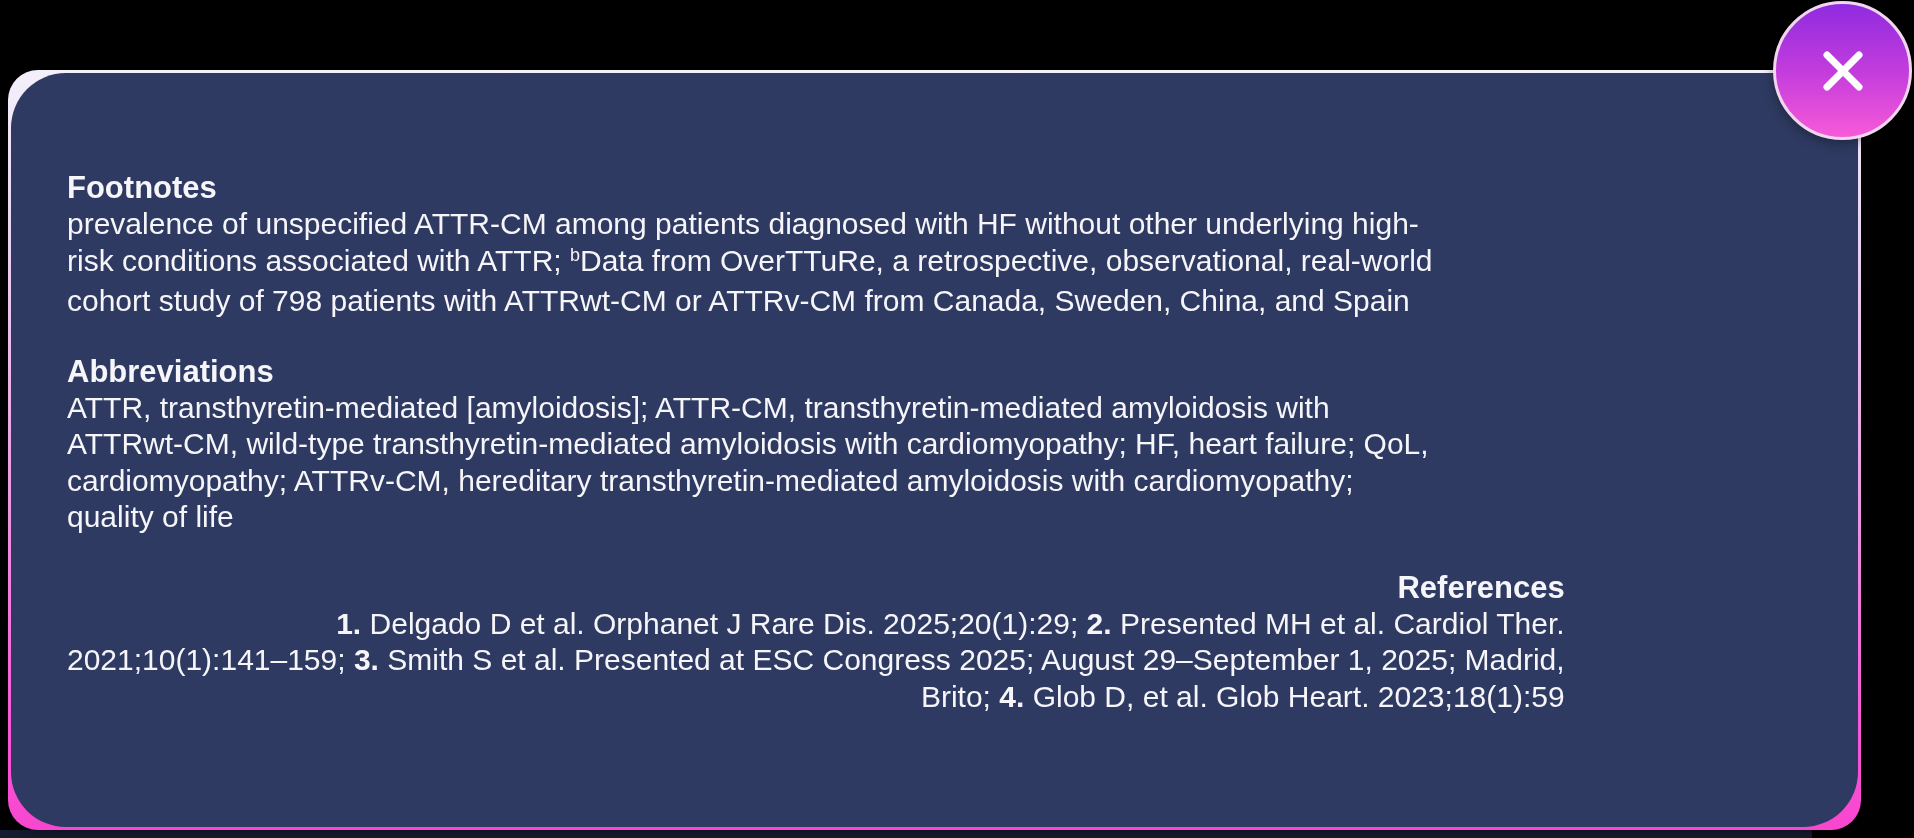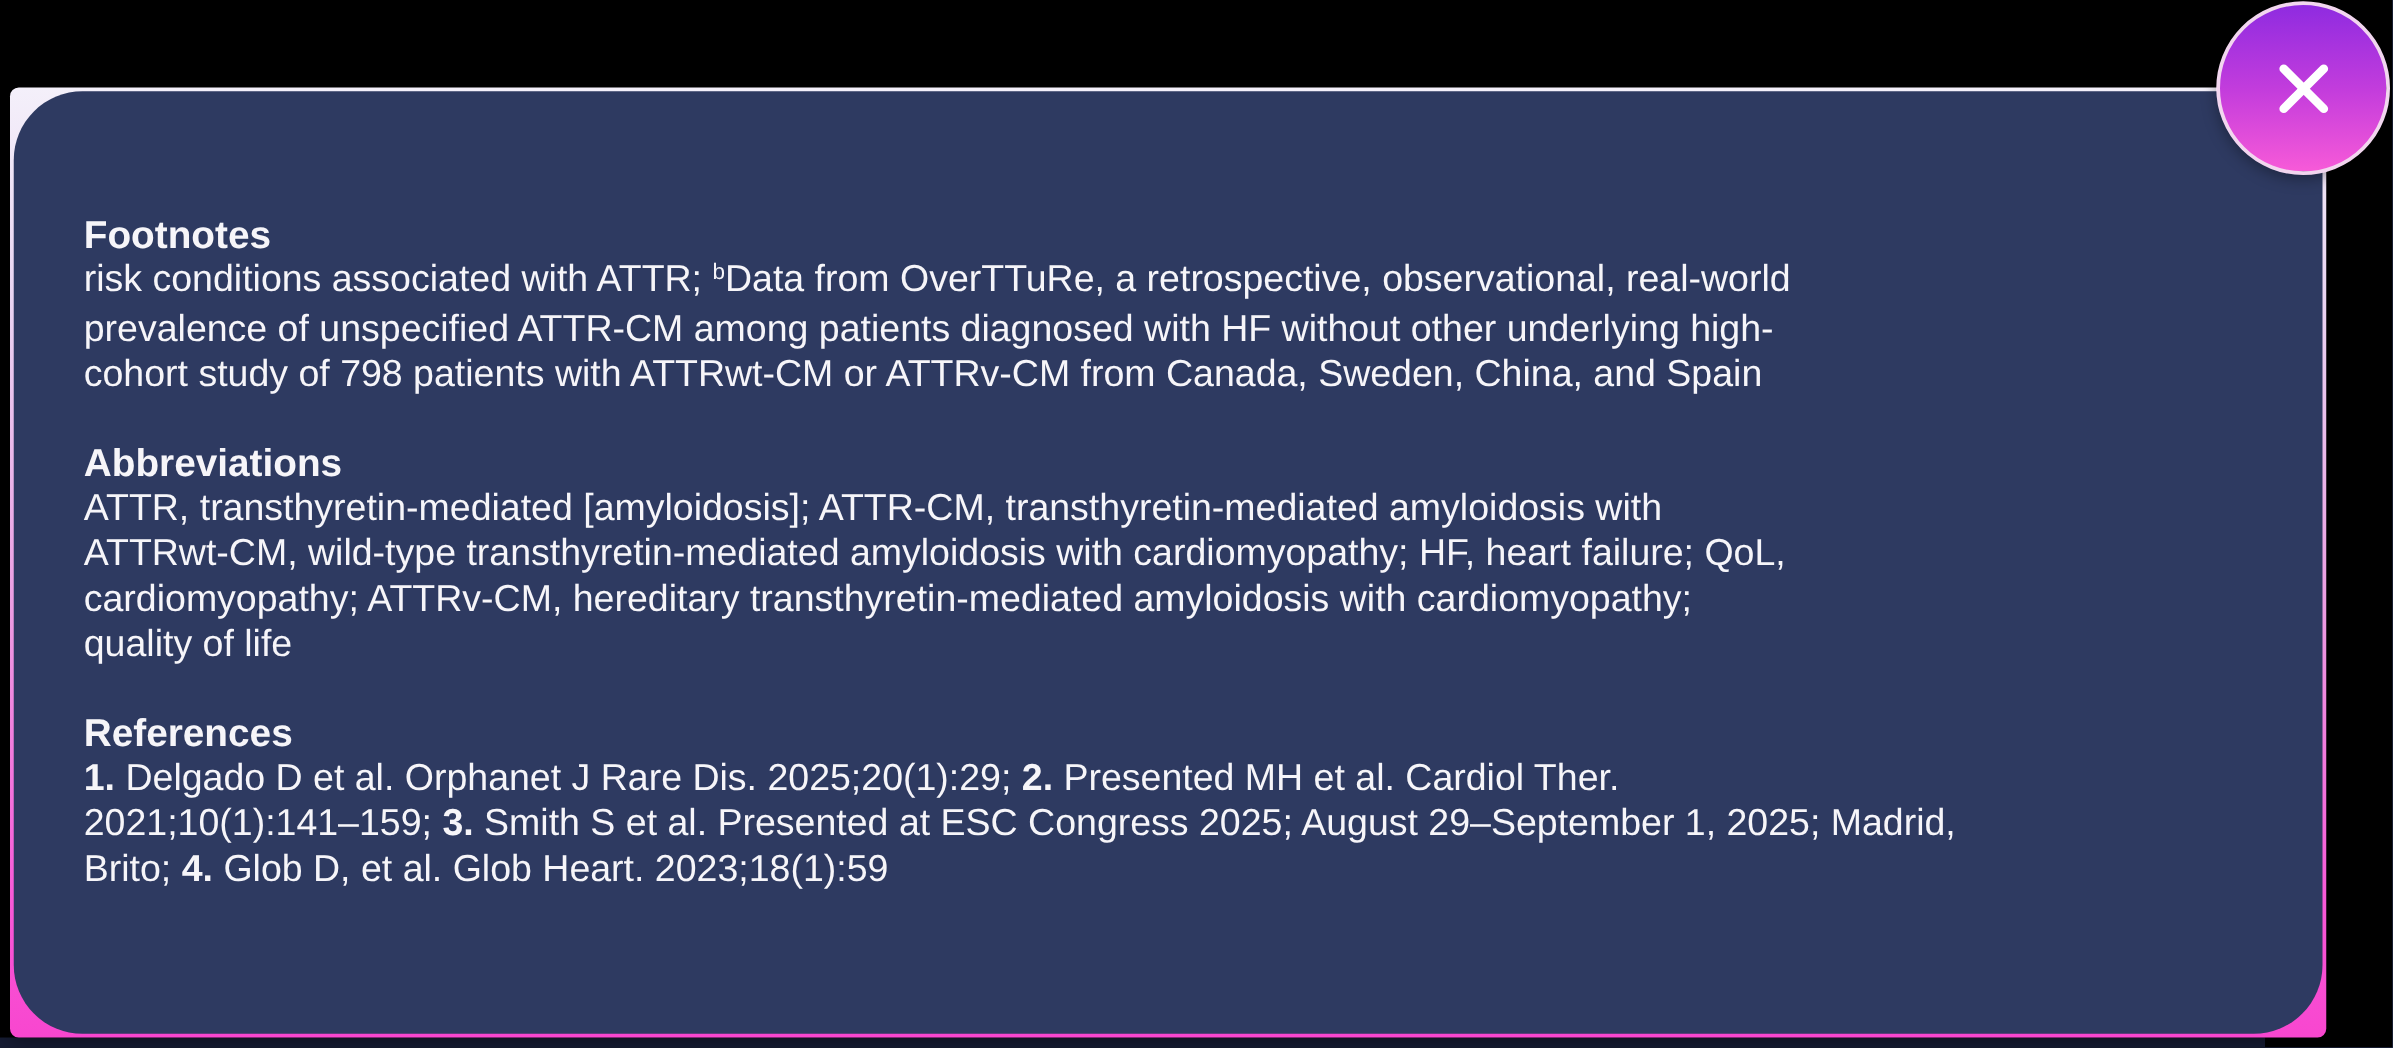--- a/index.html
+++ b/index.html
@@ -9,21 +9,21 @@
     background: #000000;
     font-family: "Liberation Sans", sans-serif;
     overflow: hidden;
   }
 
   
   .modal-frame {
     position: absolute;
     left: 8px; top: 70px;
     width: 1853px; height: 760px;
-    border-radius: 7px;
+    border-radius: 30px;
     background: linear-gradient(180deg, #f4f0fa 0%, #e9d4f2 22%, #eb9ce2 55%, #f75ad8 85%, #f846cf 100%);
     box-shadow: 0 0 18px rgba(0,0,0,0.55);
   }
   .modal-body {
     position: absolute;
     left: 3px; top: 3px; right: 3px; bottom: 3px;
     border-radius: 55px;
     background: #2e3a61;
   }
 
@@ -53,21 +53,21 @@
 
   
   .modal-content {
     position: absolute;
     left: 56px; top: 96px;
     color: #f6f5f9;
     font-size: 30px;
     line-height: 36.5px;
   }
   .section { margin-bottom: 33px; }
-  .section:last-child { margin-bottom: 0; }
+  .section:last-child { margin-bottom: 0; text-align: right; }
   .section-heading {
     font-weight: 700;
     font-size: 31px;
     line-height: 37px;
     white-space: nowrap;
   }
   .text-line { white-space: nowrap; }
   .seg-sup {
     font-size: 18px;
     position: relative;
@@ -81,24 +81,24 @@
 
 <div class="under-strip"></div>
 
 <div class="modal-frame">
   <div class="modal-body">
     <div class="modal-content">
 
       <div class="section">
         <div class="section-heading">Footnotes</div>
         <div class="text-line">
-          <span>risk conditions associated with ATTR; </span><span class="seg-sup">b</span><span>Data from OverTTuRe, a retrospective, observational, real-world</span>
+          <span>prevalence of unspecified ATTR-CM among patients diagnosed with HF without other underlying high-</span>
         </div>
         <div class="text-line">
-          <span>prevalence of unspecified ATTR-CM among patients diagnosed with HF without other underlying high-</span>
+          <span>risk conditions associated with ATTR; </span><span class="seg-sup">b</span><span>Data from OverTTuRe, a retrospective, observational, real-world</span>
         </div>
         <div class="text-line">
           <span>cohort study of 798 patients with ATTRwt-CM or ATTRv-CM from Canada, Sweden, China, and Spain</span>
         </div>
       </div>
 
       <div class="section">
         <div class="section-heading">Abbreviations</div>
         <div class="text-line">
           <span>ATTR, transthyretin-mediated [amyloidosis]; ATTR-CM, transthyretin-mediated amyloidosis with</span>

